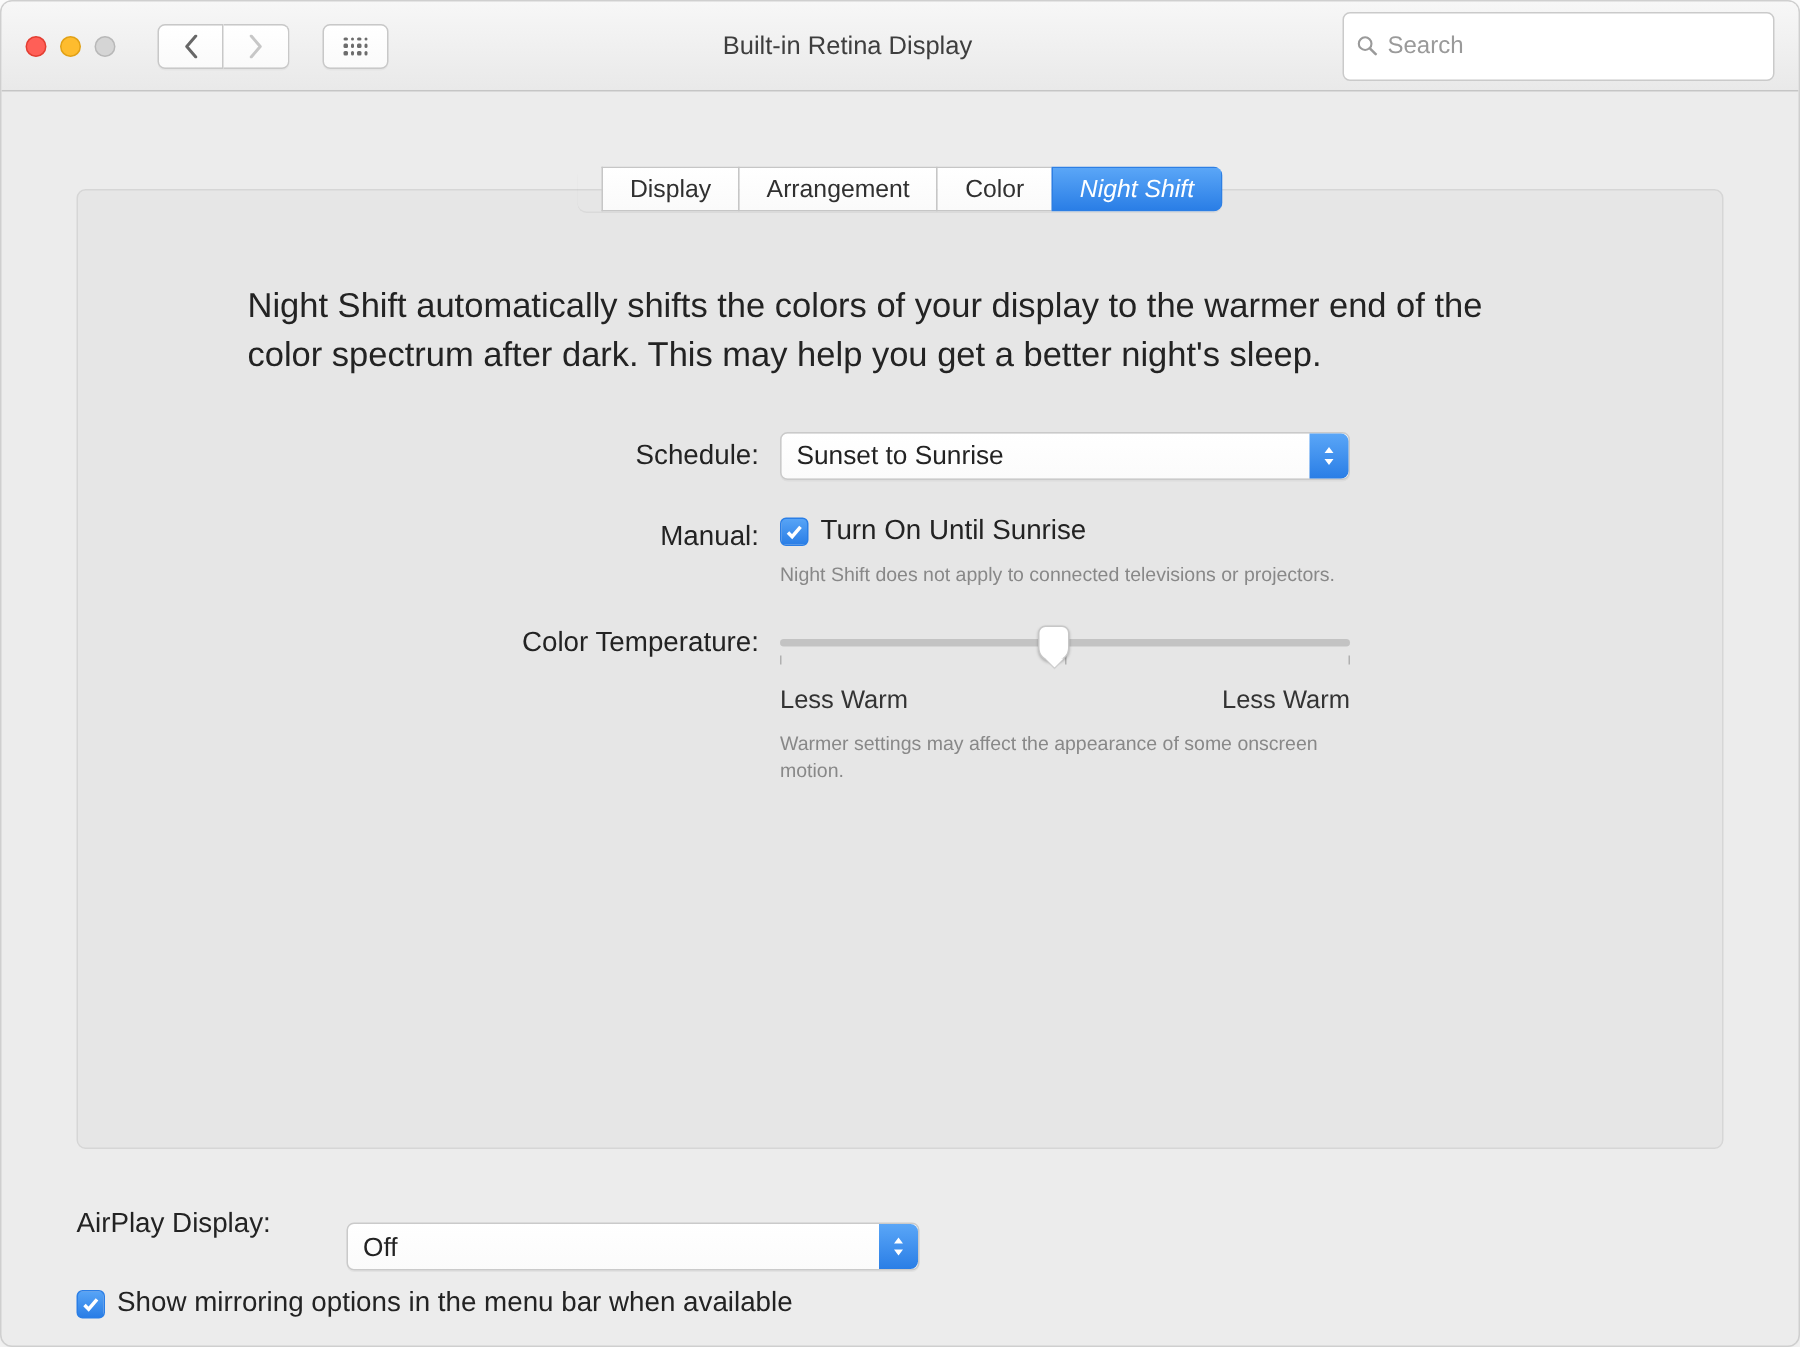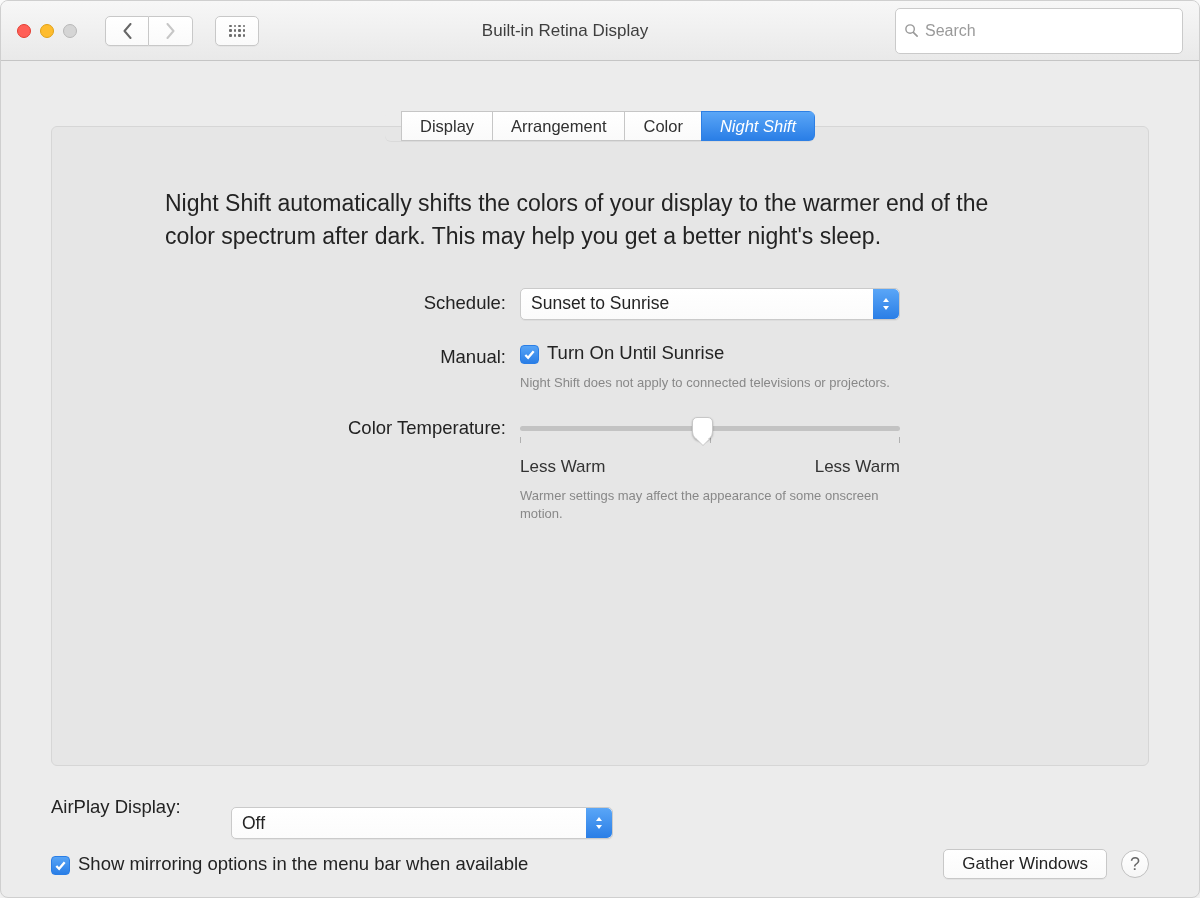--- a/index.html
+++ b/index.html
@@ -216,21 +216,17 @@
 
       <div class="brow" style="margin-bottom:0;">
         <div class="checkwrap">
           <div class="checkbox">
             <svg viewBox="0 0 14 14">
                 <polyline points="2.5,7.5 5.5,10.5 11.5,3.5"></polyline>
               </svg>
           </div>
           <span>Show mirroring options in the menu bar when available</span>
         </div>
-        <div class="gather" style="display:flex;align-items:center;">
-          <div class="pushbtn">Gather Windows</div>
-          <div class="help">?</div>
-        </div>
       </div>
     </div>
 
   </div>
 </div>
 
 </body></html>

